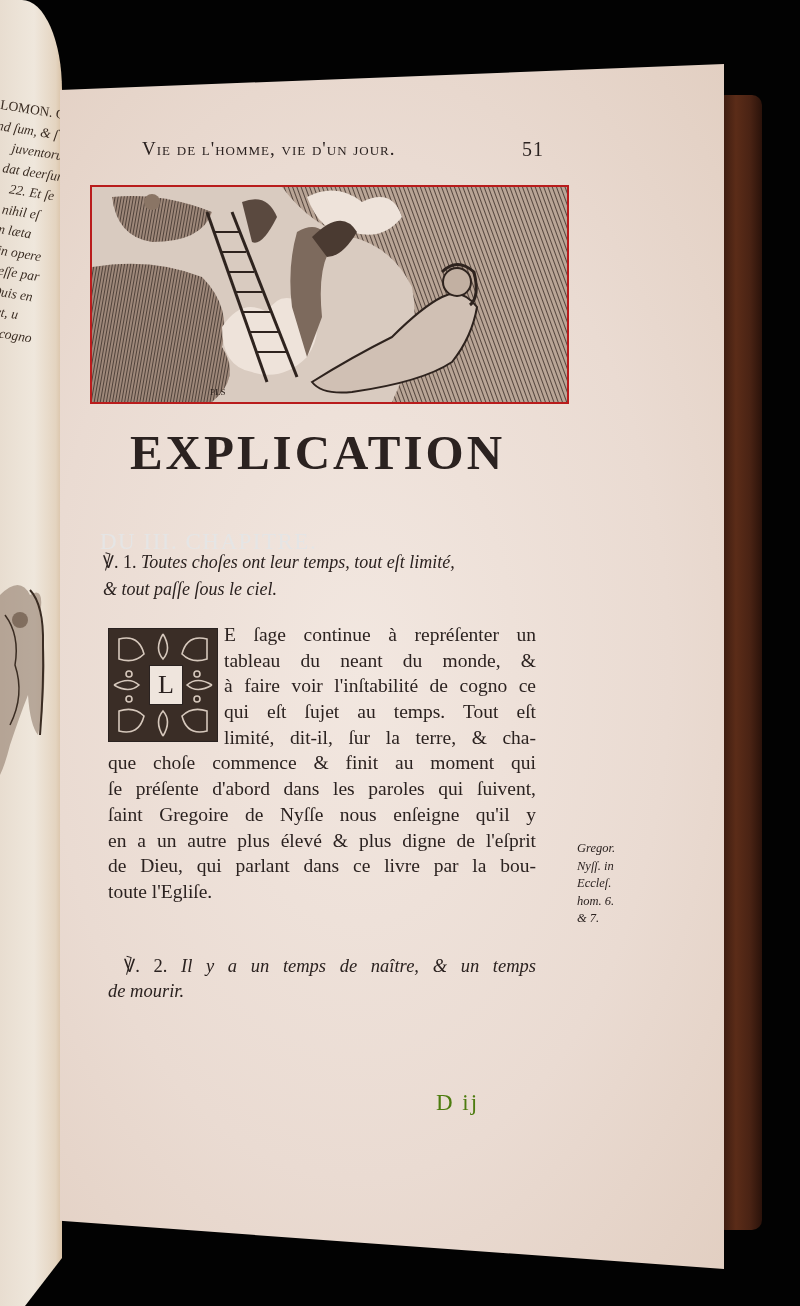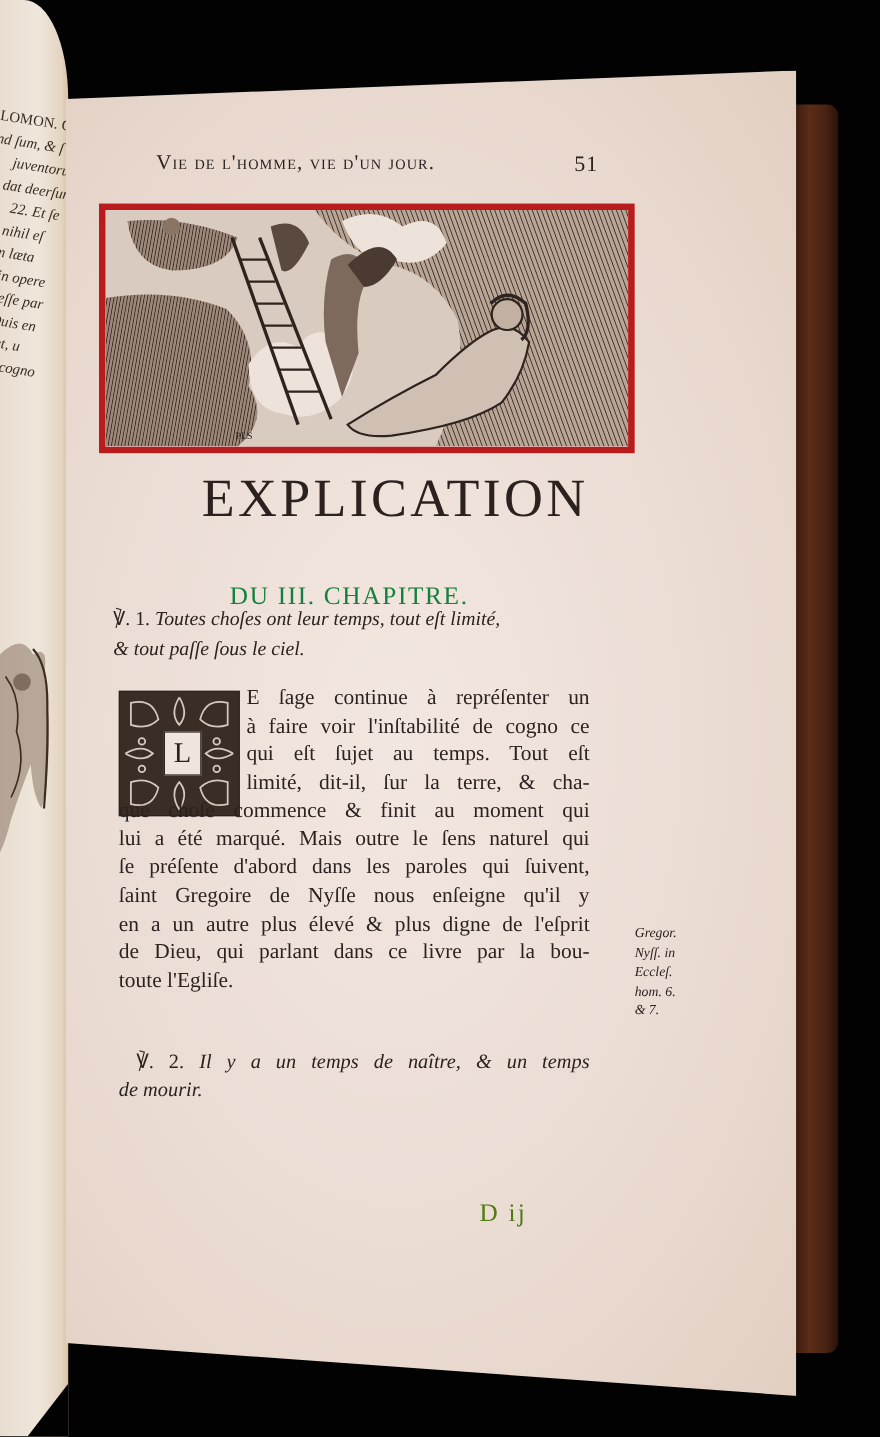--- a/index.html
+++ b/index.html
@@ -40,30 +40,30 @@
       radial-gradient(ellipse at 45% 50%, #f2e7e0 0%, #eadbd2 60%, #e2cfc2 100%);
     clip-path: polygon(0 26px, 100% 0, 100% 100%, 0 96%);
   }
   .running-head {
     position:absolute; left:142px; top:138px; width:420px;
     font-variant:small-caps; font-size:19px; color:#2b2220; letter-spacing:1px;
   }
   .running-head .folio { position:absolute; right:18px; top:0; font-size:20px; }
   .vignette {
     position:absolute; left:90px; top:185px; width:475px; height:215px;
-    border:6px solid #b91c1c; background:#ffffff; overflow:hidden;
+    border:2px solid #b91c1c; background:#f97316; overflow:hidden;
   }
   .vignette svg { width:100%; height:100%; display:block; }
   .title {
-    position:absolute; left:100px; top:424px; width:435px; text-align:right;
-    font-size:49px; letter-spacing:3px; color:#2b2220;
+    position:absolute; left:100px; top:424px; width:435px; text-align:center;
+    font-size:49px; letter-spacing:3px; color:#2b2220;font-weight:bold;
   }
   .subtitle {
-    position:absolute; left:100px; top:497px; width:435px; text-align:center;
-    font-size:23px; letter-spacing:1.5px; color:#15803d;margin-top:32px;
+    position:absolute; left:100px; top:497px; width:435px; 
+    font-size:23px; letter-spacing:1.5px; color:#e5e5e5;margin-top:32px;
   }
   .verse-1 {
     position:absolute; left:103px; top:549px; width:432px; 
     font-style:italic; font-size:18px; line-height:27px; color:#2b2220;
   }
   .drop-cap {
     position:absolute; left:108px; top:628px; width:108px; height:112px;
     background:#3a2d26; border:1px solid #2a2220;
   }
   .drop-cap svg { width:100%; height:100%; display:block; }
@@ -195,25 +195,25 @@
         <circle cx="88" cy="45" r="3"></circle>
         <circle cx="20" cy="70" r="3"></circle>
         <circle cx="88" cy="70" r="3"></circle>
     </g>
   </svg>
   <div class="letter-box">L</div>
 </div>
 
 <div class="body-lines">
   <div class="ln ind">E ſage continue à repréſenter un</div>
+  <div class="ln ind">tableau du neant du monde, &amp;</div>
   <div class="ln ind">à faire voir l'inſtabilité de cogno ce</div>
   <div class="ln ind">qui eſt ſujet au temps. Tout eſt</div>
   <div class="ln ind">limité, dit-il, ſur la terre, &amp; cha-</div>
   <div class="ln">que choſe commence &amp; finit au moment qui</div>
-  <div class="ln">lui a été marqué. Mais outre le ſens naturel qui</div>
   <div class="ln">ſe préſente d'abord dans les paroles qui ſuivent,</div>
   <div class="ln">ſaint Gregoire de Nyſſe nous enſeigne qu'il y</div>
   <div class="ln">en a un autre plus élevé &amp; plus digne de l'eſprit</div>
   <div class="ln">de Dieu, qui parlant dans ce livre par la bou-</div>
   <div class="ln last">toute l'Egliſe.</div>
 </div>
 
 <div class="verse-2">
   <div class="l1"><span style="font-style:normal">℣. 2.</span> <span>Il y a un temps de naître, &amp; un temps</span></div>
   <div>de mourir.</div>

